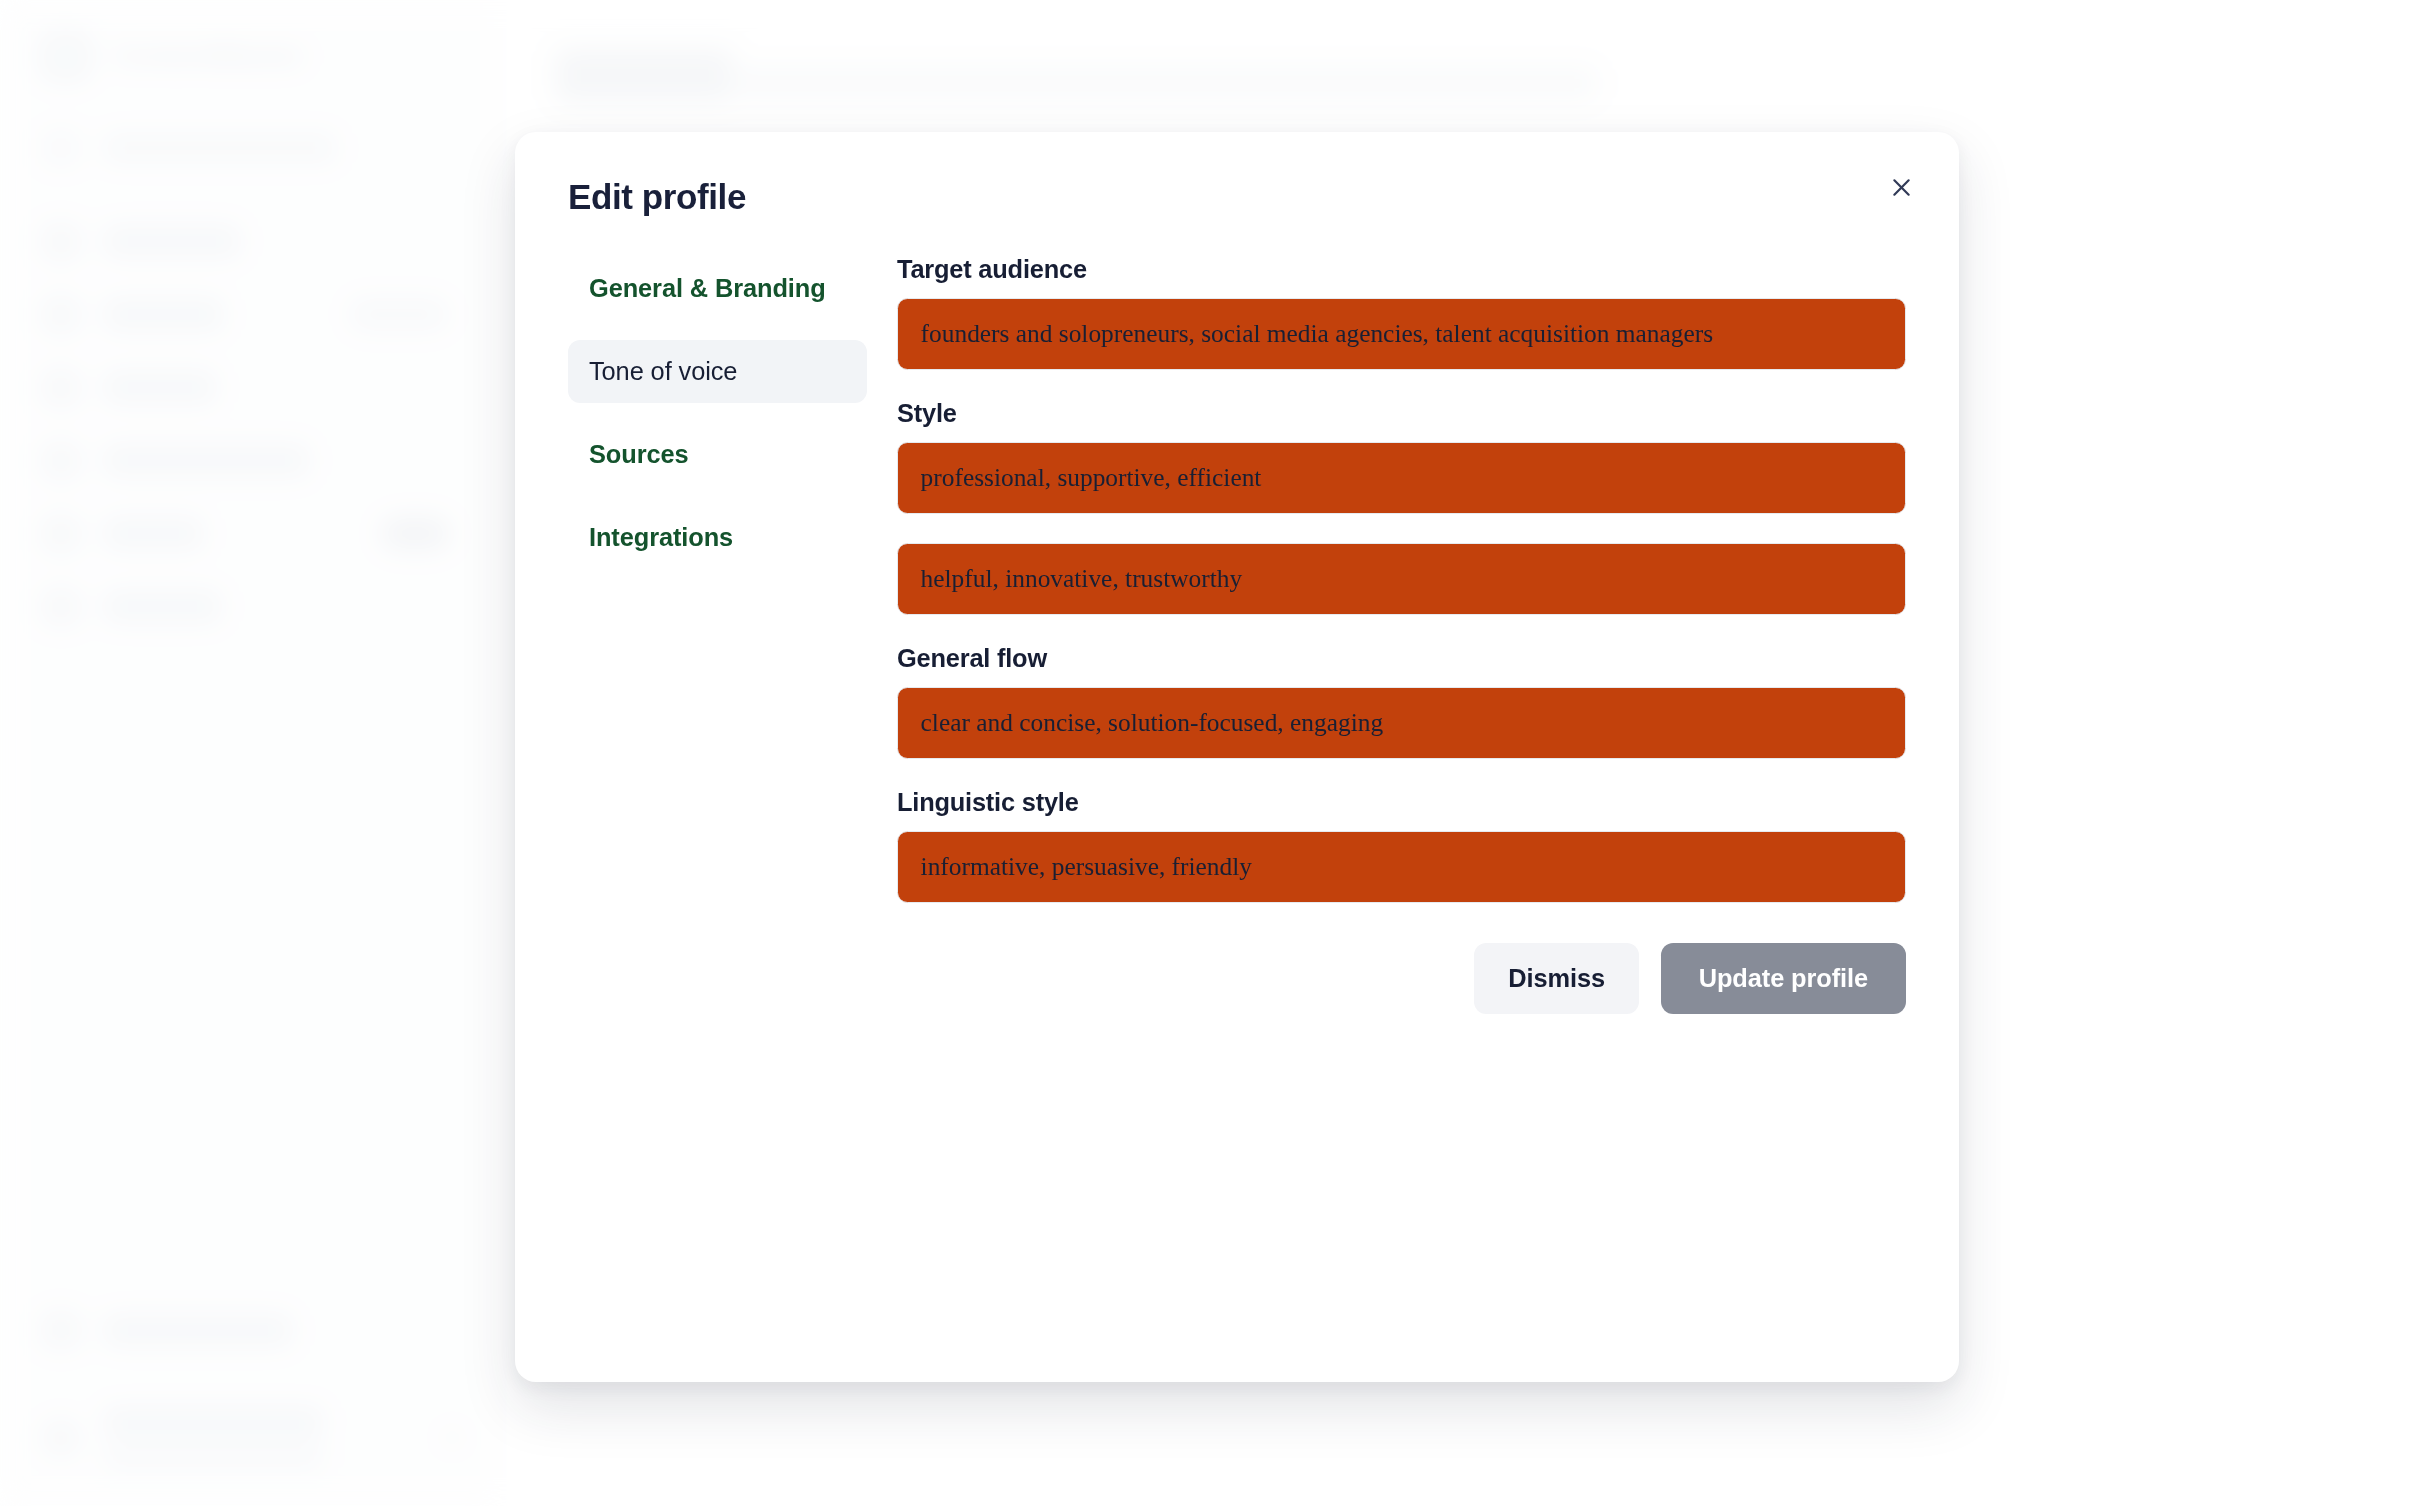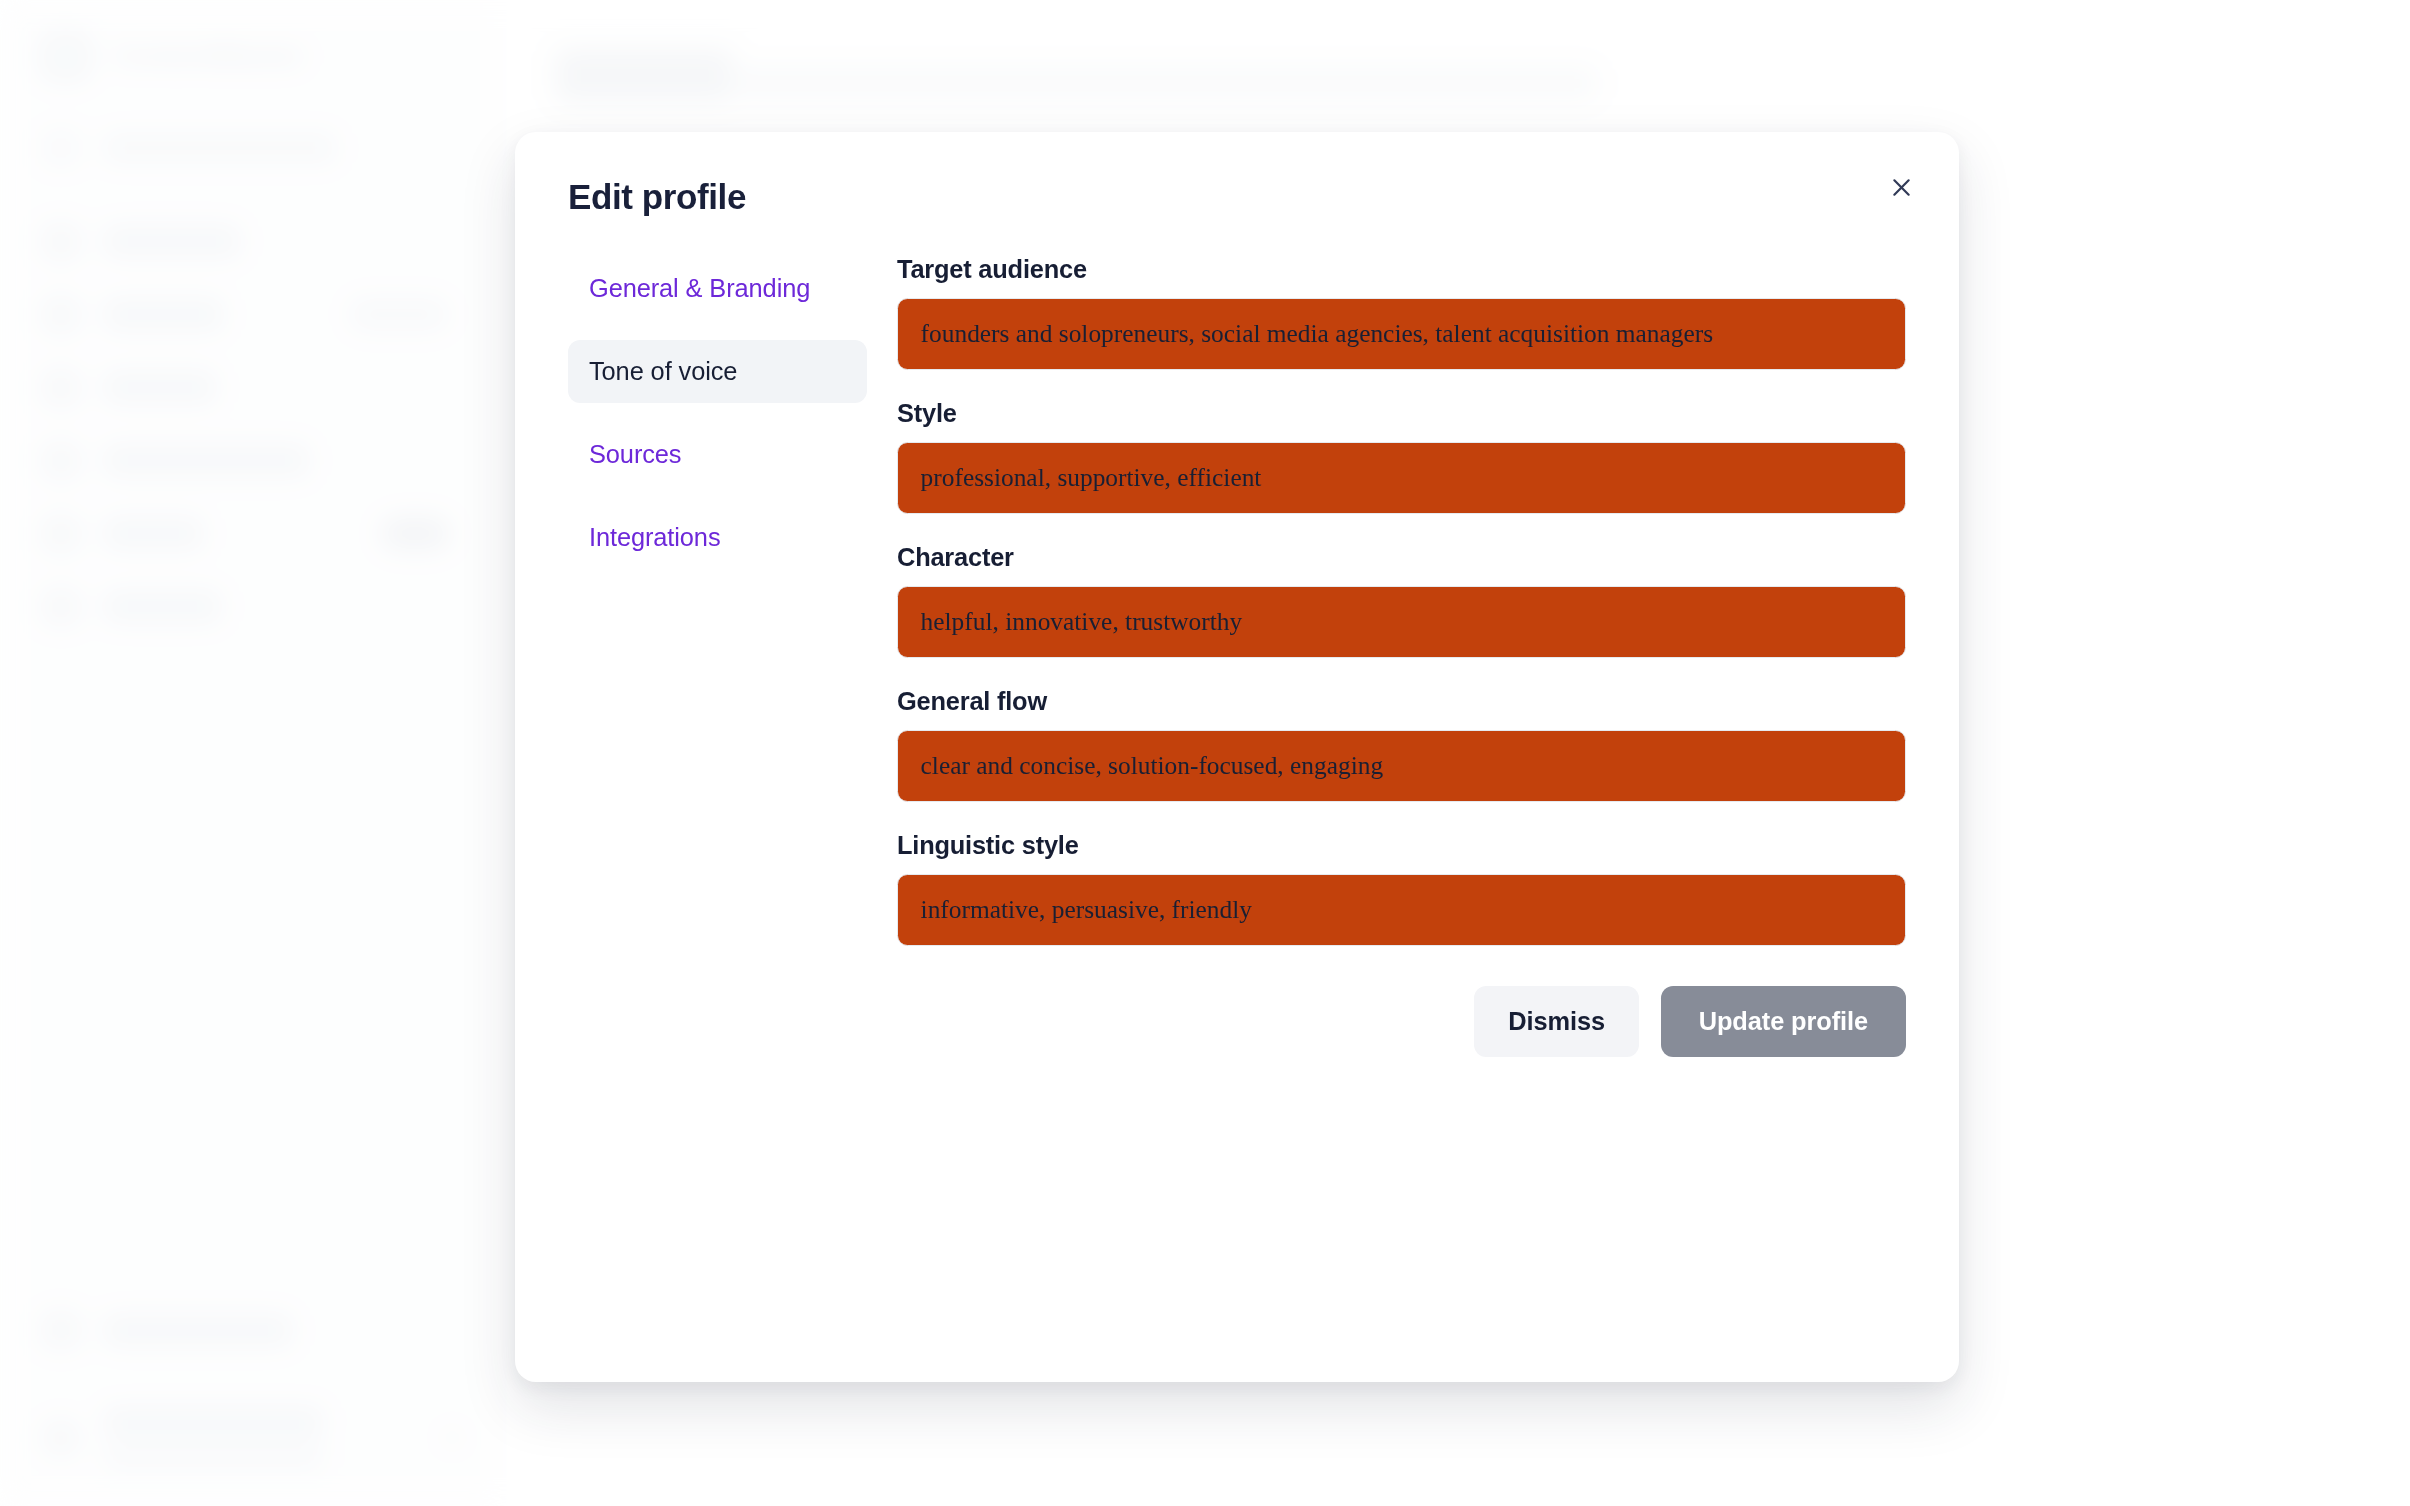--- a/index.html
+++ b/index.html
@@ -239,22 +239,22 @@
   .tab-item {
     display: block;
     width: 100%;
     text-align: left;
     padding: 17px 21px;
     border: none;
     background: transparent;
     border-radius: 12.2px;
     font-family: "Liberation Sans", sans-serif;
     font-size: 25.4px;
-    font-weight: 400;
-    color: #6d28d9;
+    font-weight: 700;
+    color: #14532d;
     cursor: pointer;
     margin-bottom: 20px;
     letter-spacing: -0.1px;
   }
   .tab-item.active {
     background: #f2f4f7;
     color: #171e34;
     font-weight: 500;
   }
 
@@ -427,21 +427,20 @@
         <input class="field-input" type="text" value="founders and solopreneurs, social media agencies, talent acquisition managers" placeholder="Target audience" style="">
       </div>
 
 
       <div class="field">
         <label class="field-label">Style</label>
         <input class="field-input" type="text" value="professional, supportive, efficient" placeholder="Style" style="">
       </div>
 
       <div class="field">
-        <label class="field-label">Character</label>
         <input class="field-input" type="text" value="helpful, innovative, trustworthy" placeholder="Character" style="">
       </div>
 
       <div class="field">
         <label class="field-label">General flow</label>
         <input class="field-input" type="text" value="clear and concise, solution-focused, engaging" placeholder="Language flow" style="">
       </div>
 
       <div class="field">
         <label class="field-label">Linguistic style</label>

